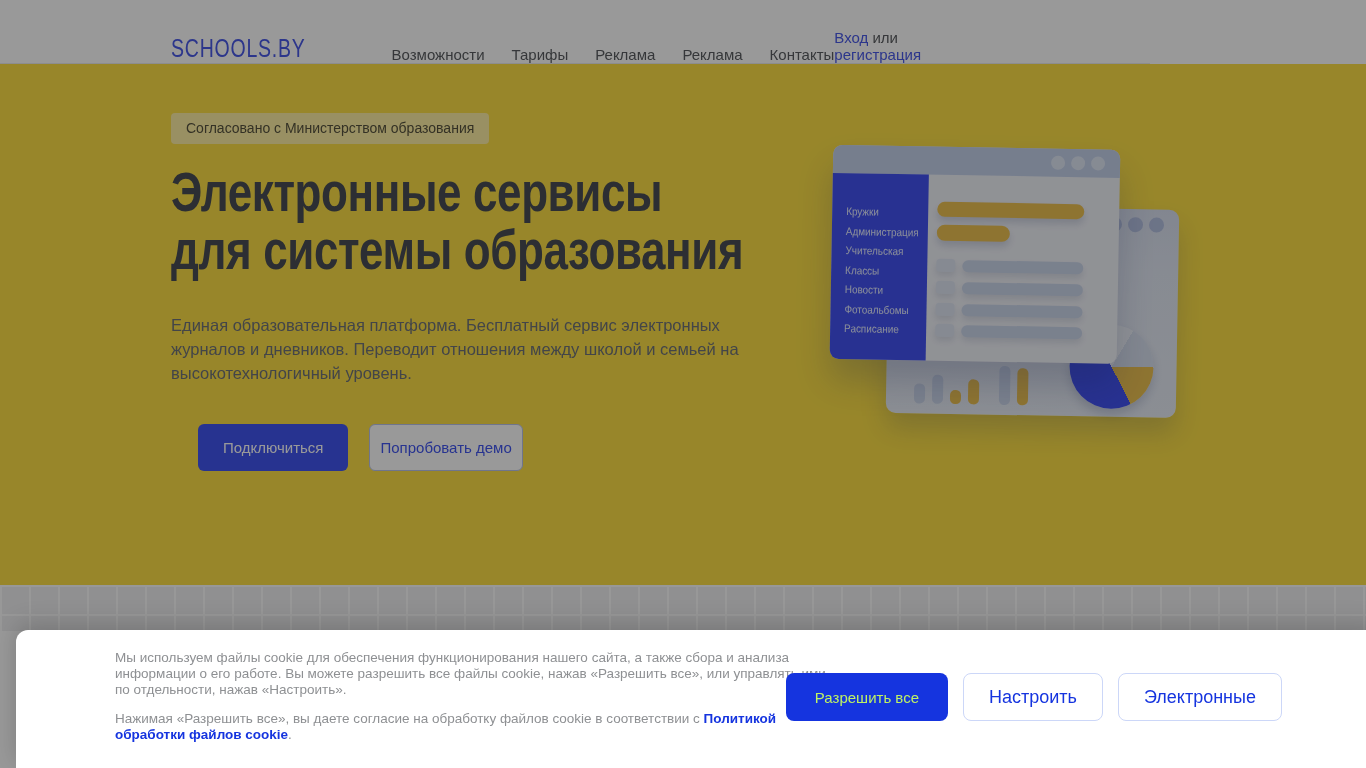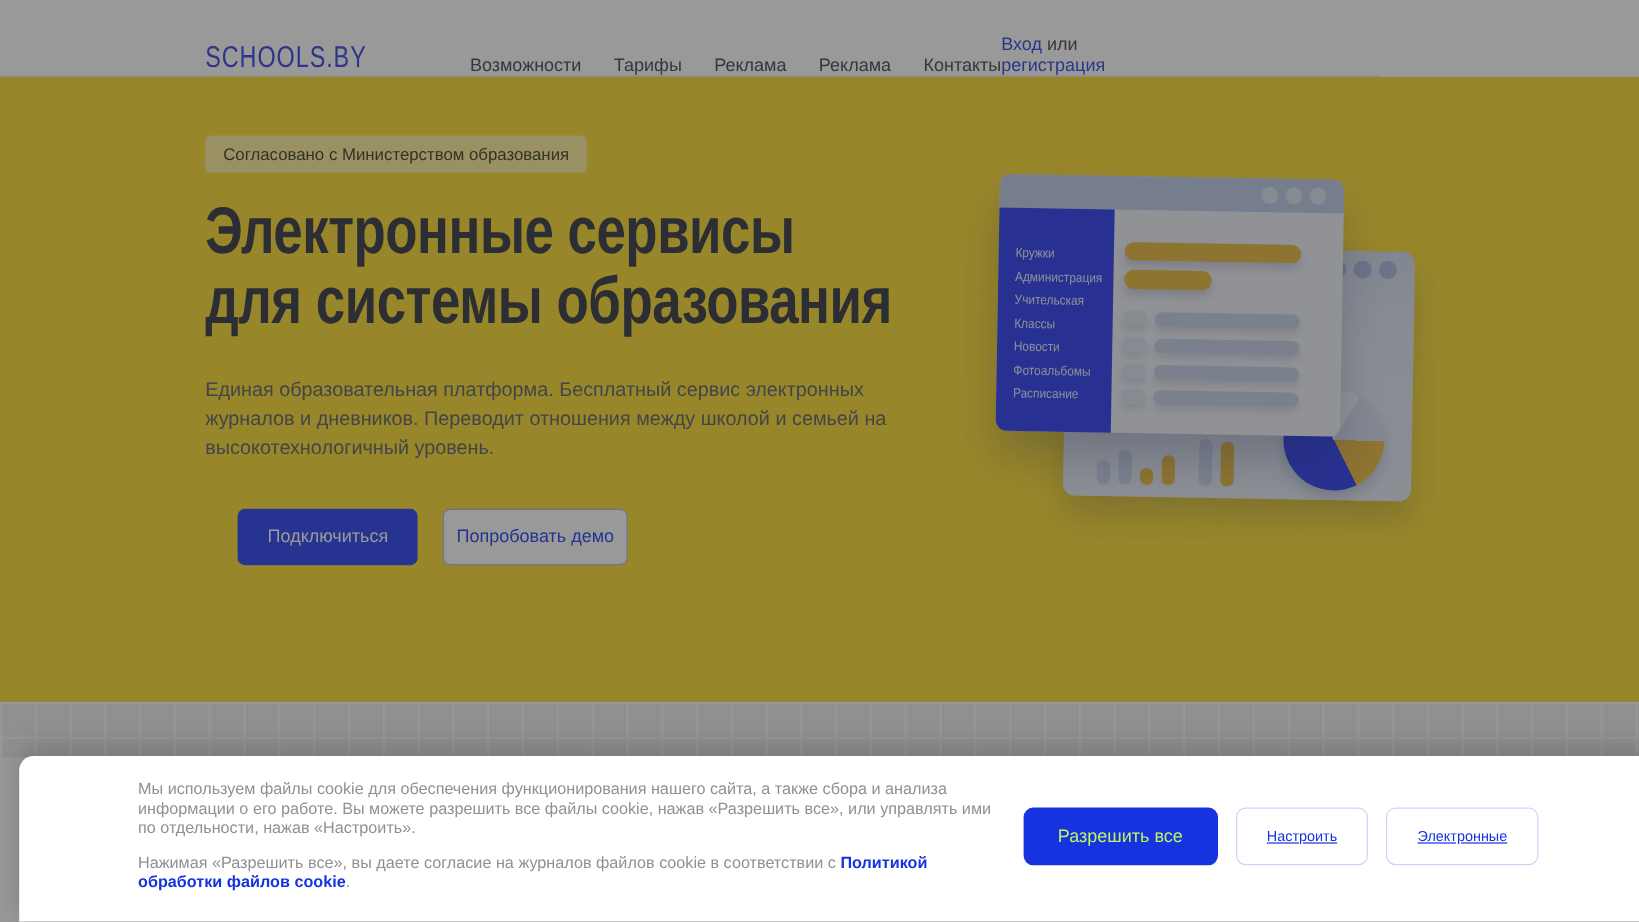--- a/index.html
+++ b/index.html
@@ -110,21 +110,21 @@
                  font-size:13.5px; line-height:15.8px; color:var(--c-cookie_text,#8e9093); }
   .cookie-text p + p { margin-top:14px; }
   .cookie-link { color:var(--c-cookie_blue,#1534df); font-weight:700;
                  text-decoration:none; cursor:pointer; }
   .cookie-actions { position:absolute; right:100px; top:43px; display:flex; gap:15px; }
   .ck-primary { height:48px; padding:0 29px; border:none; border-radius:8px;
                 background:var(--c-cookie_blue,#1534df); color:#bef264;
                 font-size:15px; font-family:inherit; cursor:pointer; }
   .ck-outline { height:48px; padding:0 25px; border:1px solid var(--c-cookie_outline_border,#ccd7f8);
                 border-radius:8px; background:#fff; color:var(--c-cookie_blue,#1534df);
-                font-size:12px; font-family:inherit; cursor:pointer;text-decoration:underline; }
+                font-size:18px; font-family:inherit; cursor:pointer; }
 </style>
 </head>
 <body>
 
 <div class="page">
 
   <header class="topnav">
     <div class="logo">SCHOOLS.BY</div>
     <nav class="navlinks">
       <a>Возможности</a>
@@ -210,20 +210,20 @@
   </section>
 
   <div class="grid-strip"></div>
 </div>
 
 <div class="overlay"></div>
 
 <div class="cookie">
   <div class="cookie-text">
     <p>Мы используем файлы cookie для обеспечения функционирования нашего сайта, а также сбора и анализа информации о его работе. Вы можете разрешить все файлы cookie, нажав «Разрешить все», или управлять ими по отдельности, нажав «Настроить».</p>
-    <p><span>Нажимая «Разрешить все», вы даете согласие на журналов файлов cookie в соответствии с </span><a class="cookie-link">Политикой обработки файлов cookie</a><span>.</span></p>
+    <p><span>Нажимая «Разрешить все», вы даете согласие на обработку файлов cookie в соответствии с </span><a class="cookie-link">Политикой обработки файлов cookie</a><span>.</span></p>
   </div>
   <div class="cookie-actions">
     <button class="ck-primary">Разрешить все</button>
     <button class="ck-outline">Настроить</button>
     <button class="ck-outline">Электронные</button>
   </div>
 </div>
 
 </body></html>

